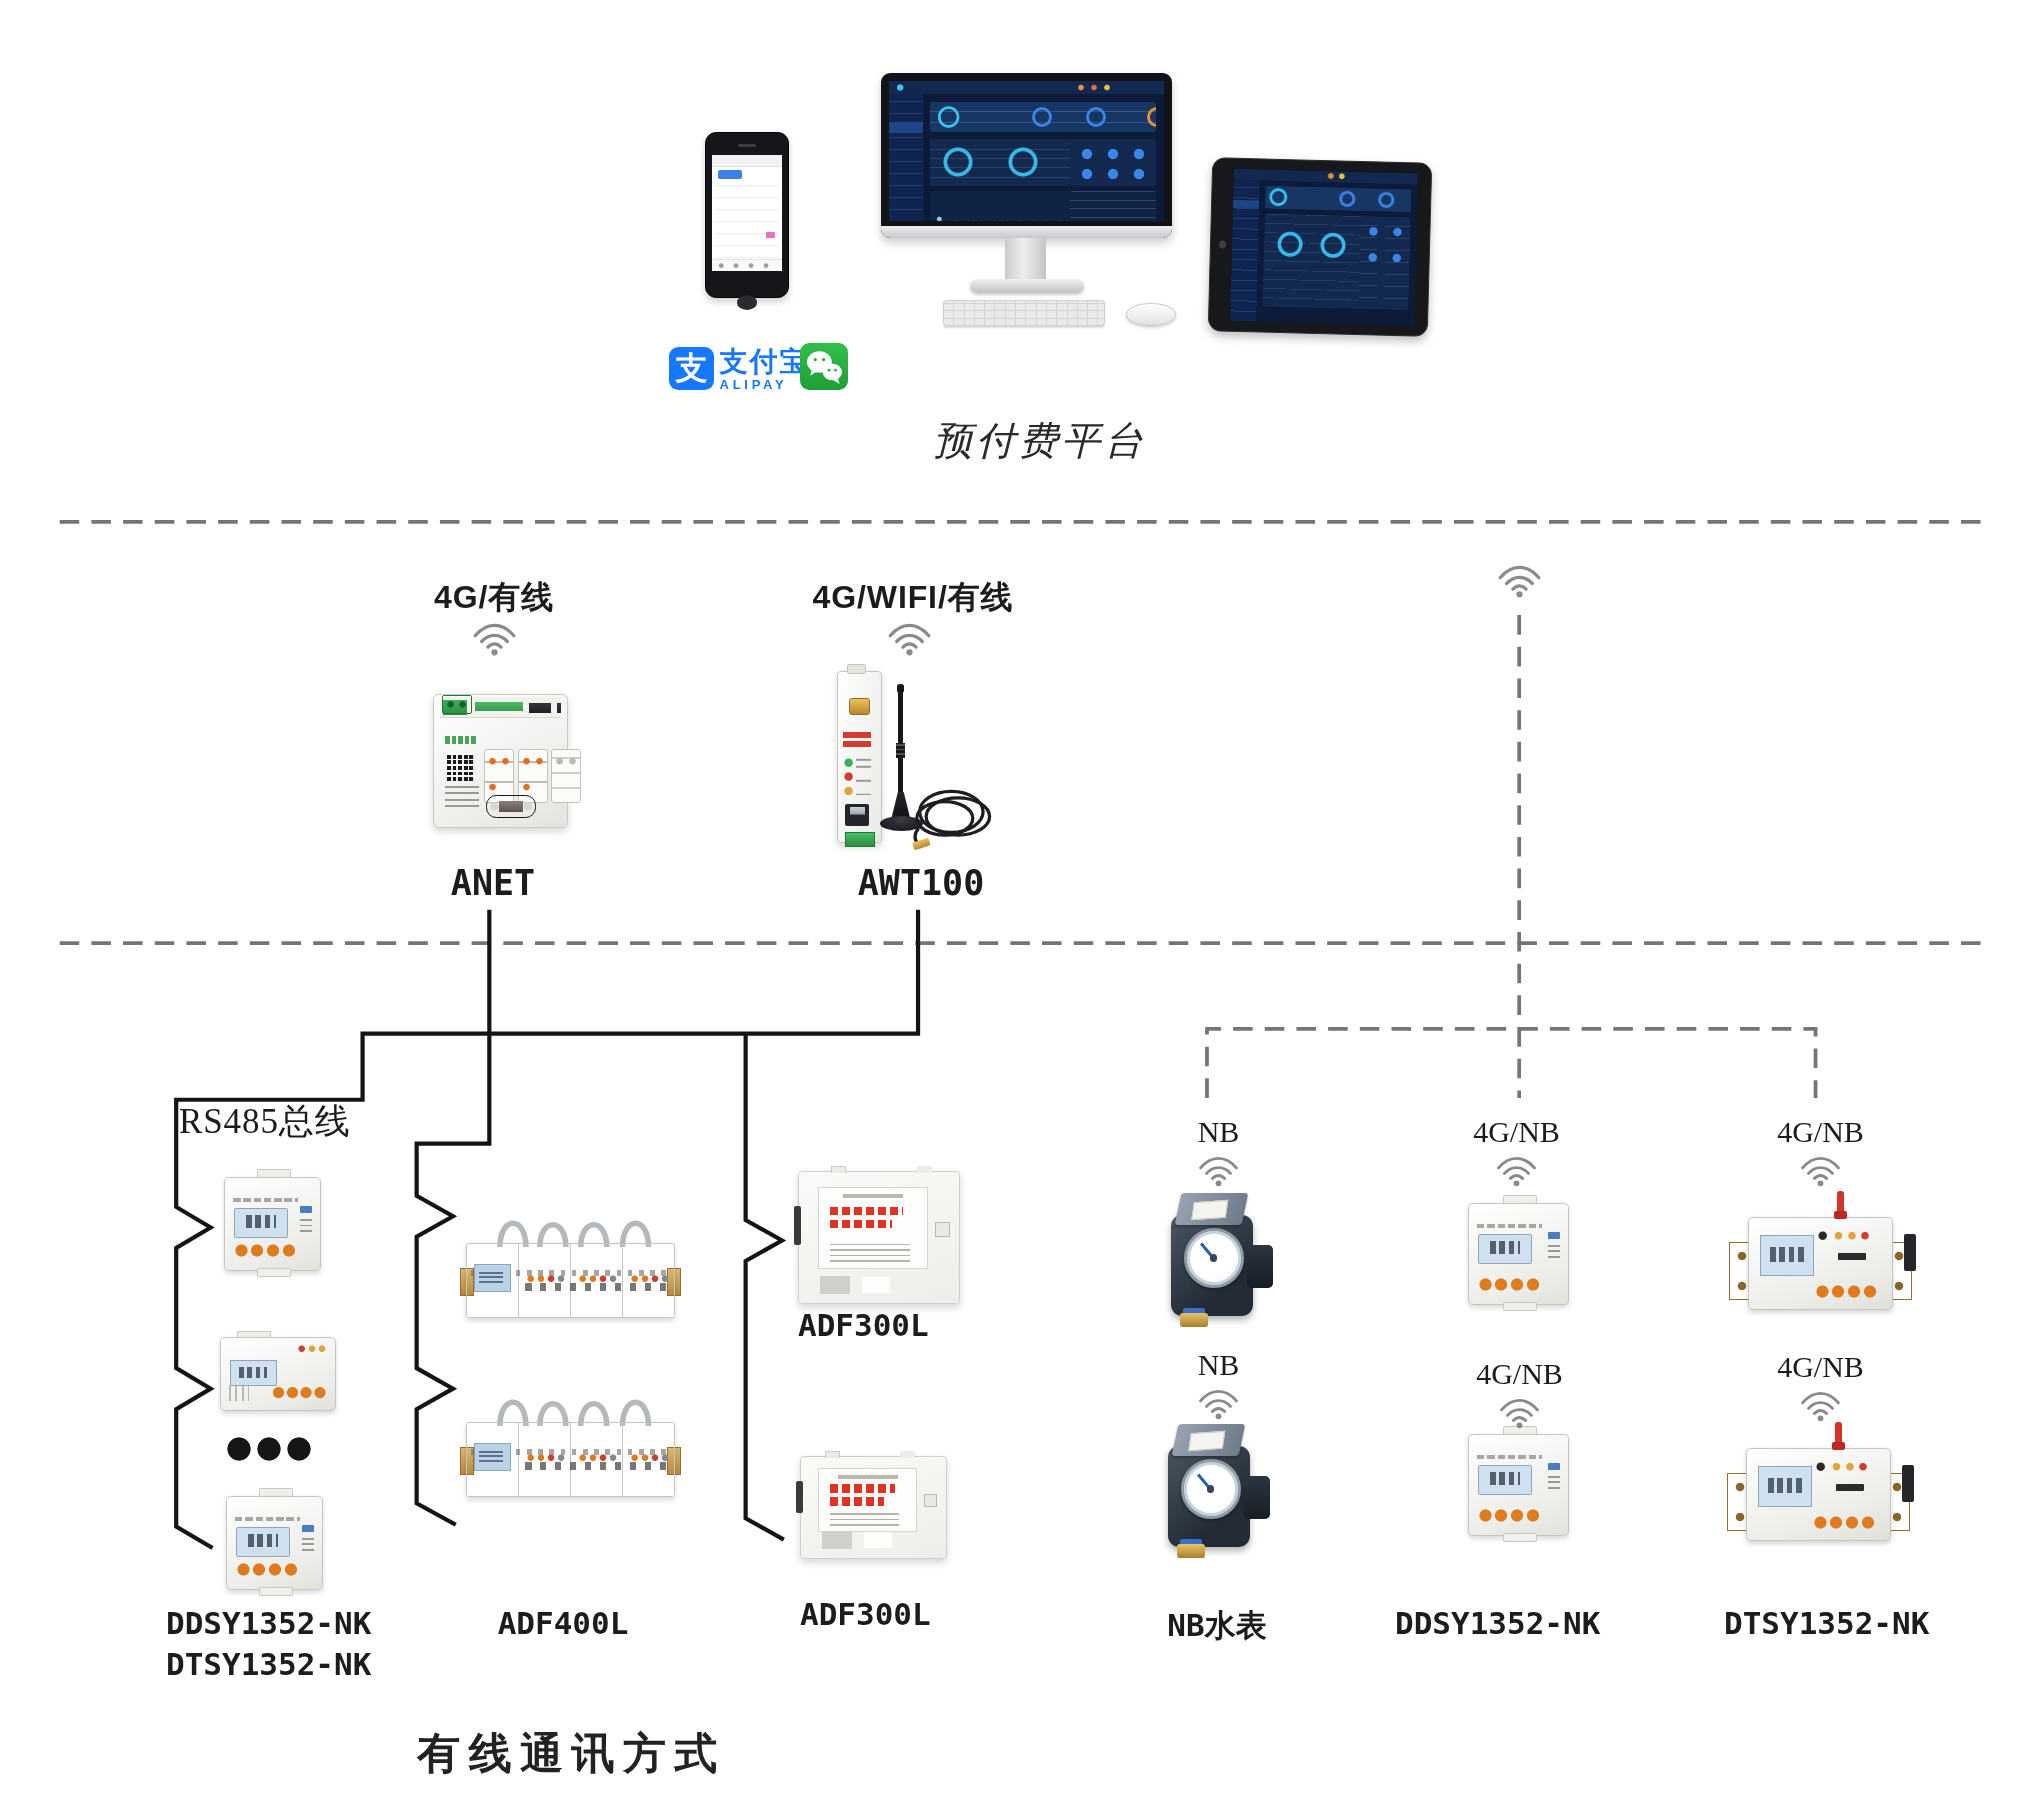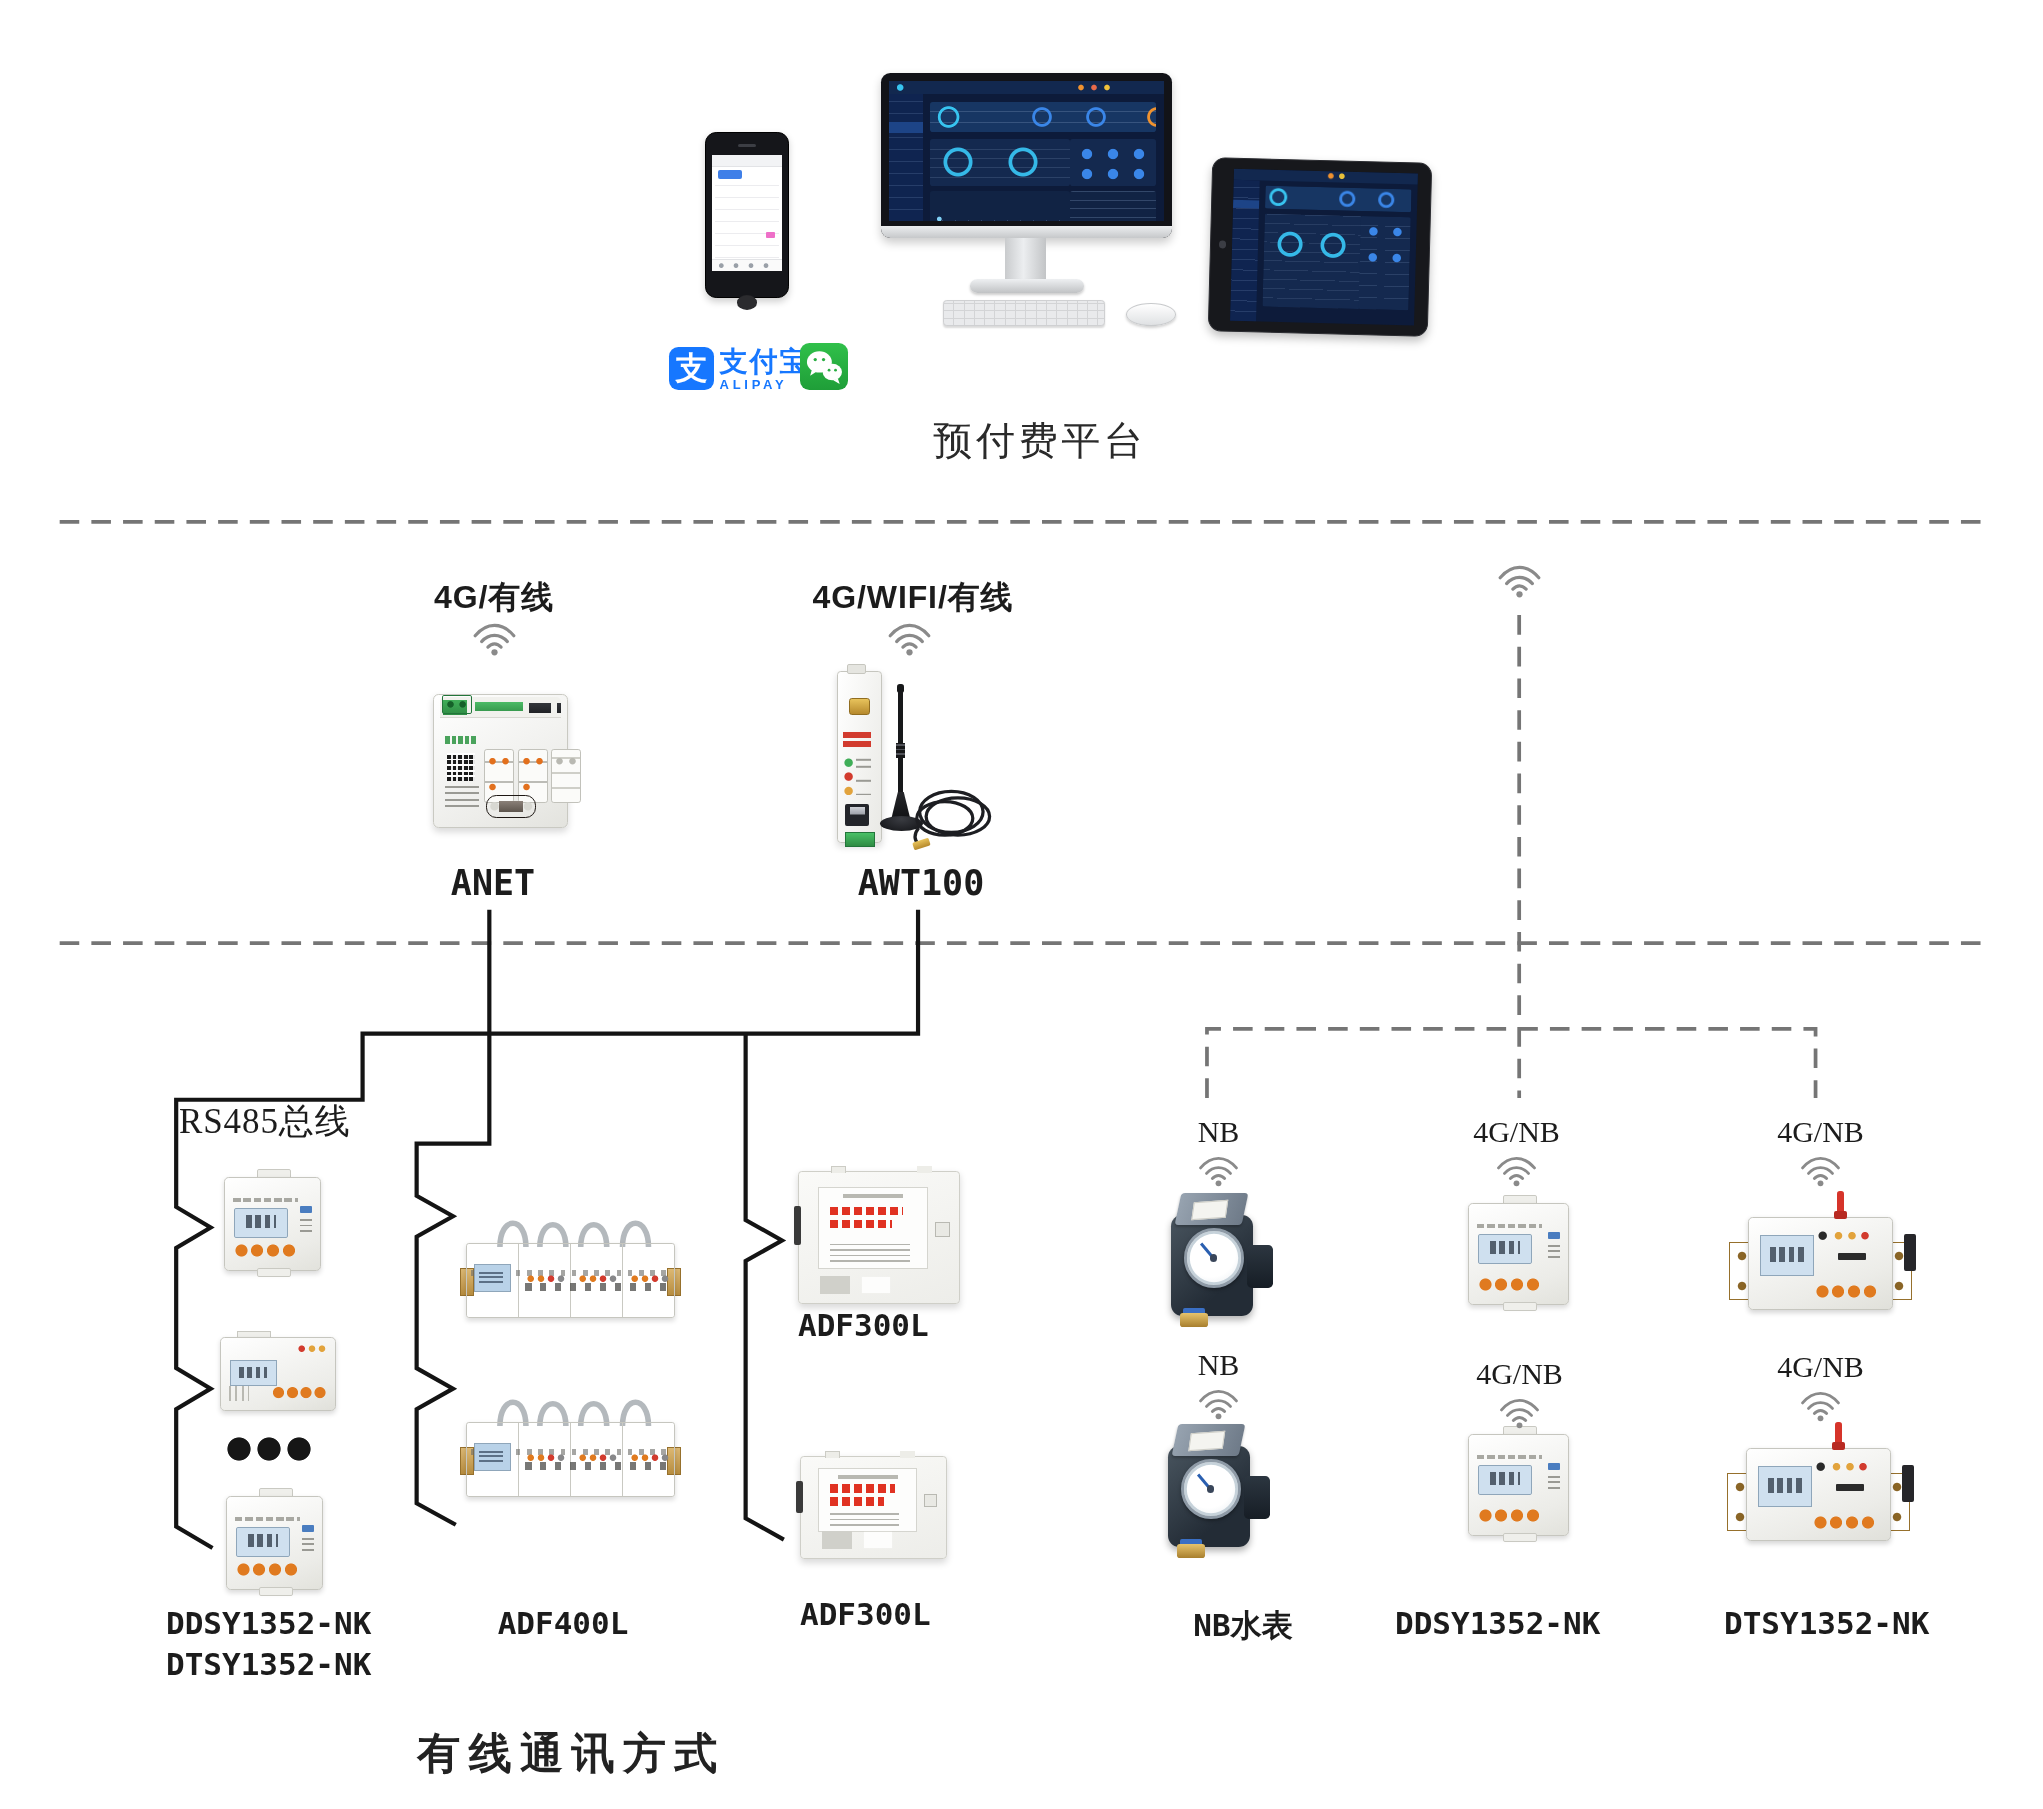--- a/index.html
+++ b/index.html
@@ -385,21 +385,21 @@
       <polygon points="13,28 11,35 19,30" fill="#ffffff"></polygon>
       <circle cx="16.5" cy="17.5" r="1.8" fill="#2aae43"></circle>
       <circle cx="25.5" cy="17.5" r="1.8" fill="#2aae43"></circle>
       <ellipse cx="35" cy="31" rx="10.5" ry="9" fill="#ffffff"></ellipse>
       <polygon points="41,38 43,44 36,40" fill="#ffffff"></polygon>
       <circle cx="31.5" cy="29" r="1.5" fill="#2aae43"></circle>
       <circle cx="38.5" cy="29" r="1.5" fill="#2aae43"></circle>
     </svg>
   </div>
 
-  <div class="lbl lbl-platform" style="left:891px;top:414px;width:298px;">预付费平台</div>
+  <div class="lbl lbl-platform" style="left:891px;top:414px;width:298px;font-style:italic;">预付费平台</div>
 
   <div class="lbl lbl-conn" style="left:401px;top:576px;width:186px;">4G/有线</div>
   <span class="wifi" style="left:472px;top:621px;width:45px;height:35px;">
       <svg viewBox="0 0 24 19">
         <g fill="none" stroke="#8a8a8a" stroke-width="1.7" stroke-linecap="round">
           <path d="M1.5 8 C4.6 4.3 8.1 2.4 12 2.4 C15.9 2.4 19.4 4.3 22.5 8"></path>
           <path d="M5 11.2 C7 8.9 9.4 7.8 12 7.8 C14.6 7.8 17 8.9 19 11.2"></path>
           <path d="M8.4 14.2 C9.5 13 10.7 12.4 12 12.4 C13.3 12.4 14.5 13 15.6 14.2"></path>
         </g>
         <circle cx="12" cy="17" r="1.7" fill="#8a8a8a"></circle>
@@ -694,19 +694,19 @@
     <div class="mx-ant"></div>
     <div class="mx-body">
       <div class="mx-lcd"></div>
       <div class="mx-leds"></div>
       <div class="mx-slot"></div>
       <div class="mx-btns"></div>
     </div>
     <div class="mx-conn"></div>
   </div>
 
-  <div class="lbl lbl-model-sm" style="left:1150px;top:1605px;width:186px;">NB水表</div>
+  <div class="lbl lbl-model-sm" style="left:1124px;top:1605px;width:186px;">NB水表</div>
   <div class="lbl lbl-model-sm" style="left:1395px;top:1605px;width:205px;">DDSY1352-NK</div>
   <div class="lbl lbl-model-sm" style="left:1724px;top:1605px;width:205px;">DTSY1352-NK</div>
 
 
 </div>
 
 
 </body></html>

